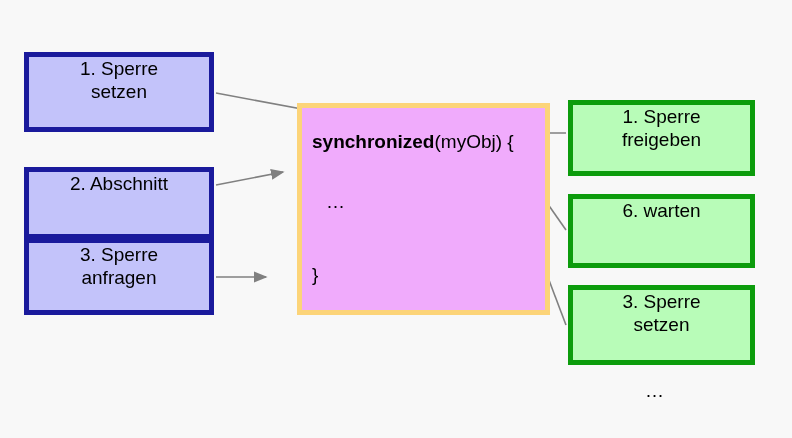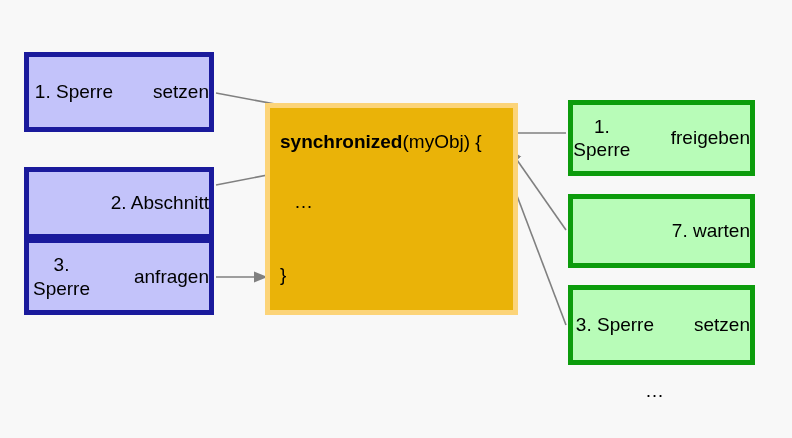--- a/index.html
+++ b/index.html
@@ -22,44 +22,44 @@
     position: absolute;
     left: 0;
     top: 0;
     width: 792px;
     height: 438px;
   }
   .box {
     position: absolute;
     box-sizing: border-box;
     display: flex;
-    flex-direction: row;
+    flex-direction: column;
     align-items: center;
-    justify-content: flex-end;
+    justify-content: flex-start;
     text-align: center;
     color: #000000;
     line-height: 1.22;
-    gap: 40px;
   }
   .box-blue {
     border: 5px solid #1a1a9c;
     background: #c3c3fa;
     font-size: 19px;
   }
   .box-green {
     border: 5px solid #0c9c0c;
     background: #b8fcb8;
     font-size: 19px;
   }
   .box-code {
     border: 5px solid #fcd479;
-    background: #eab308;
+    background: #f0abfc;
     display: block;
     text-align: left;
     padding: 8px;
+    margin-left: 32px;
   }
   .code-line {
     position: absolute;
     white-space: nowrap;
     font-size: 19px;
     color: #000000;
   }
   .kw {
     font-weight: bold;
   }
@@ -128,21 +128,21 @@
     <div class="code-line cl-dots">…</div>
     <div class="code-line cl-close">}</div>
   </div>
 
   <div class="box box-green gr1">
     <span>1. Sperre</span>
     <span>freigeben</span>
   </div>
 
   <div class="box box-green gr2">
-    <span>7. warten</span>
+    <span>6. warten</span>
   </div>
 
   <div class="box box-green gr3">
     <span>3. Sperre</span>
     <span>setzen</span>
   </div>
 
   <div class="ellipsis-mark dots-right">…</div>
 
 </div>

